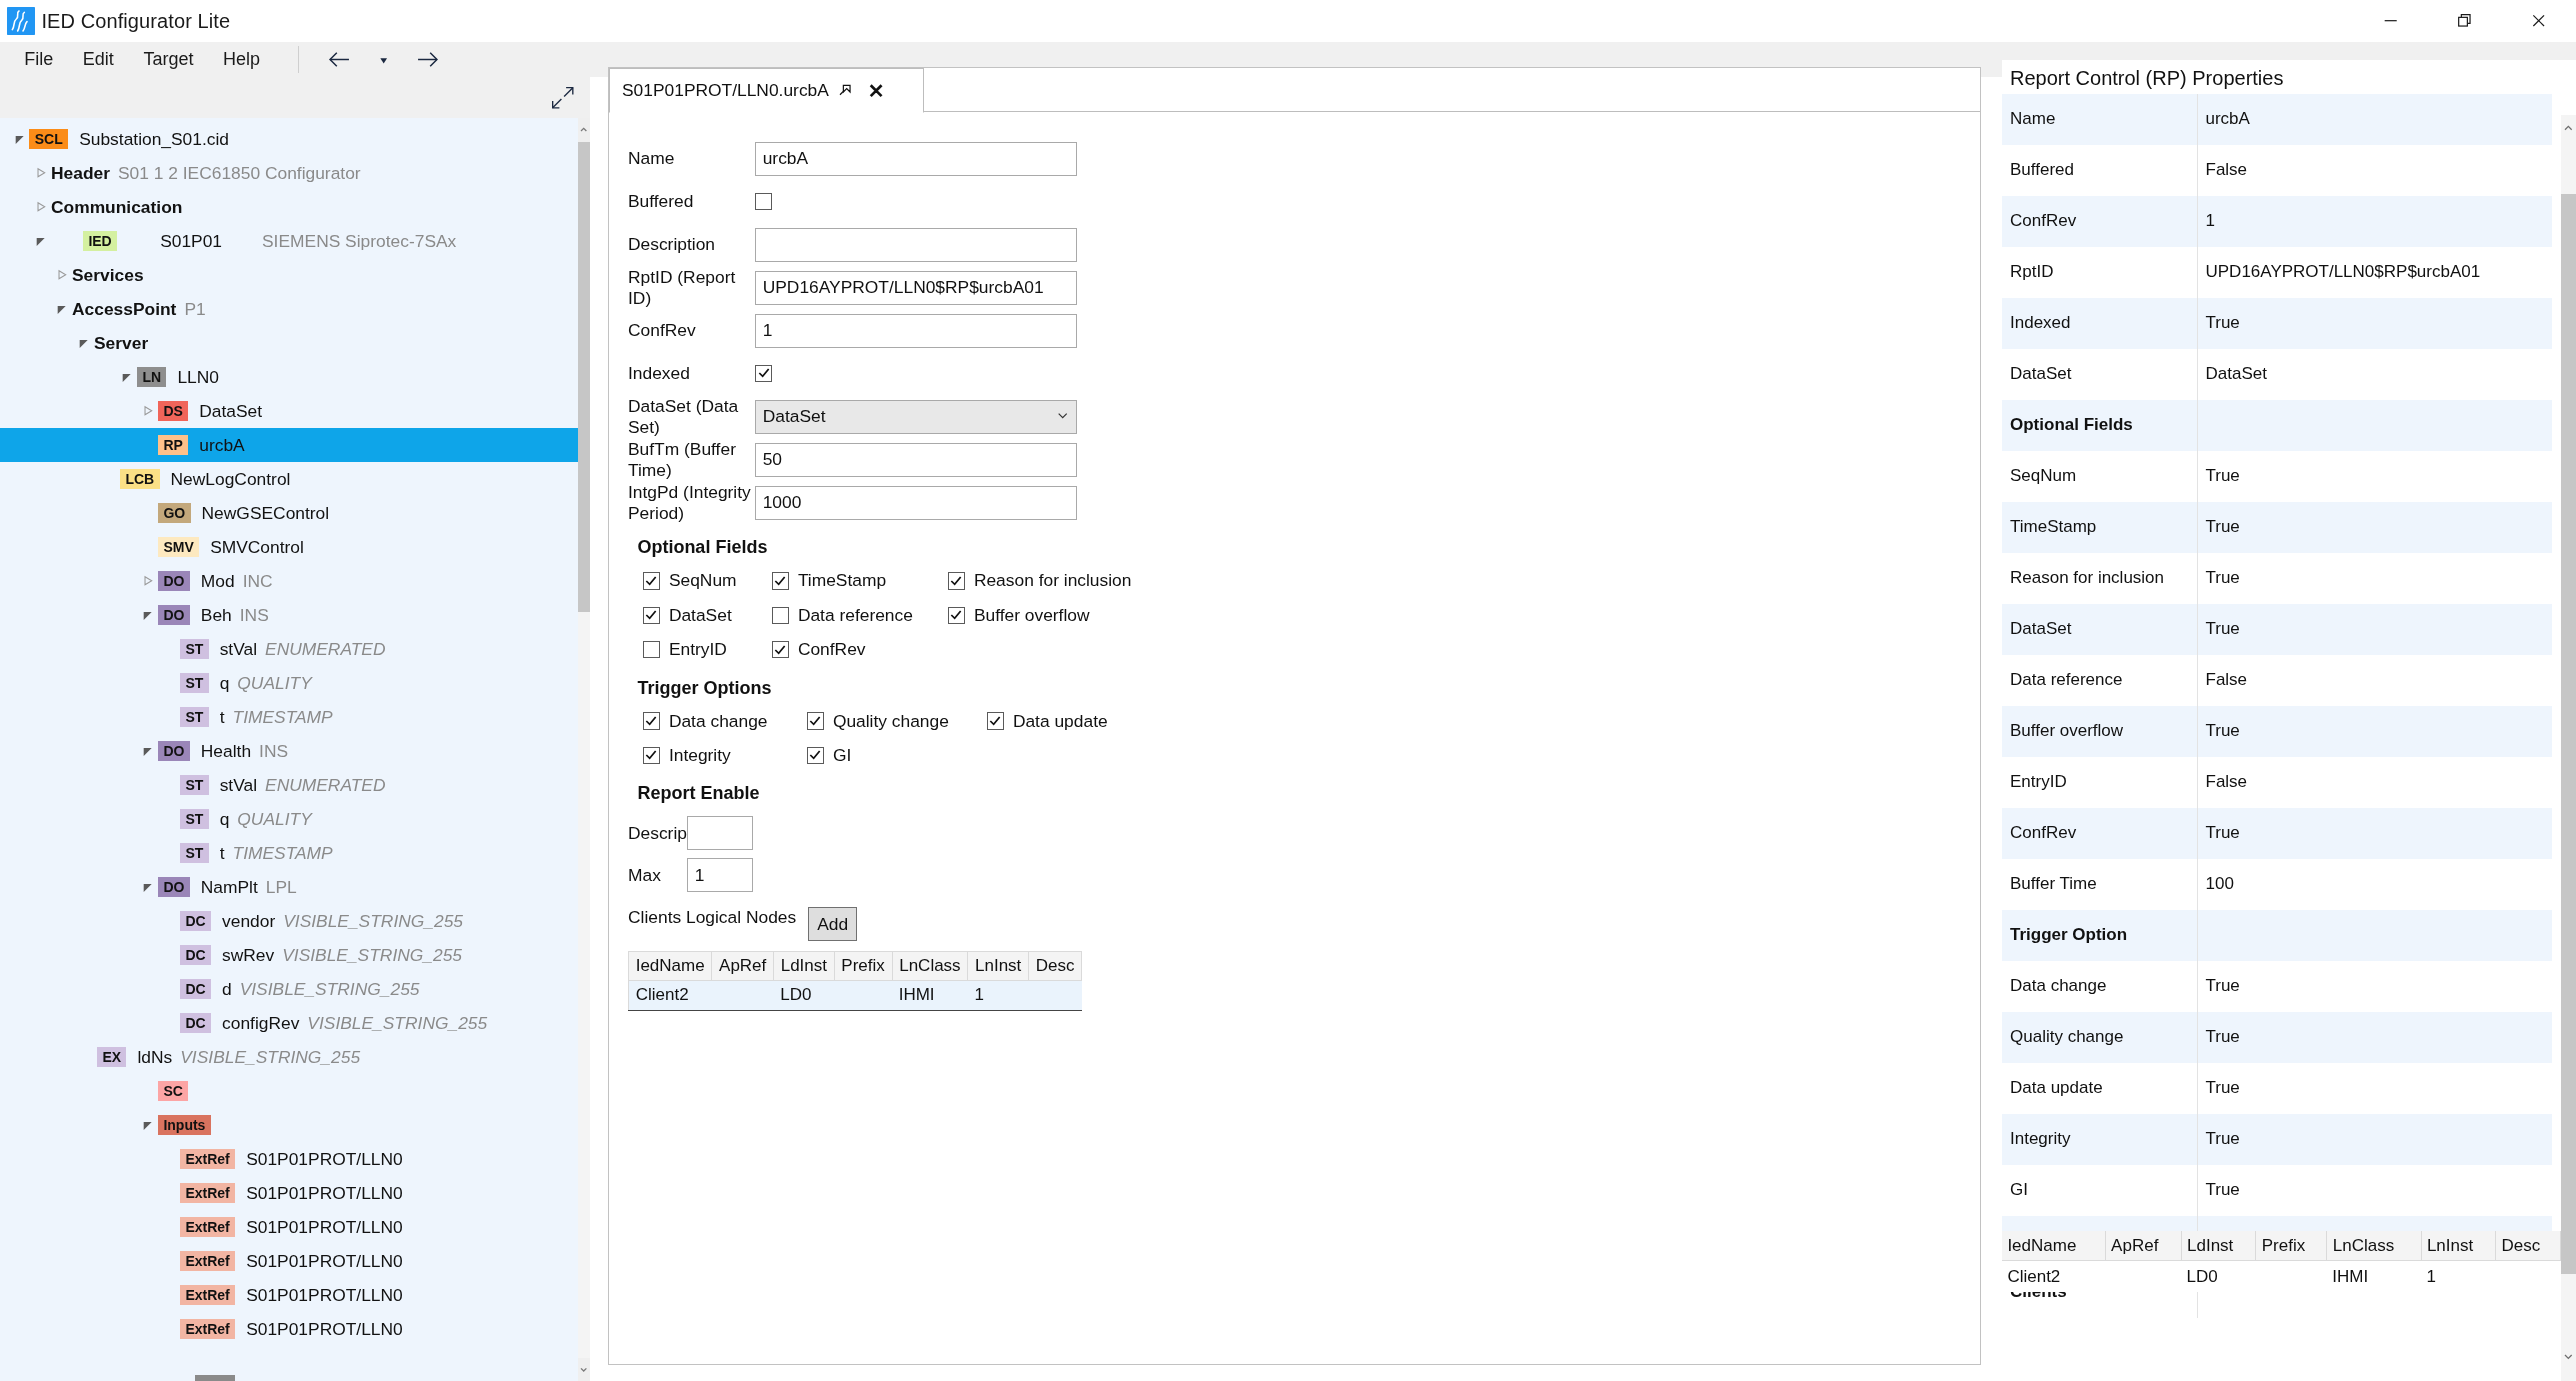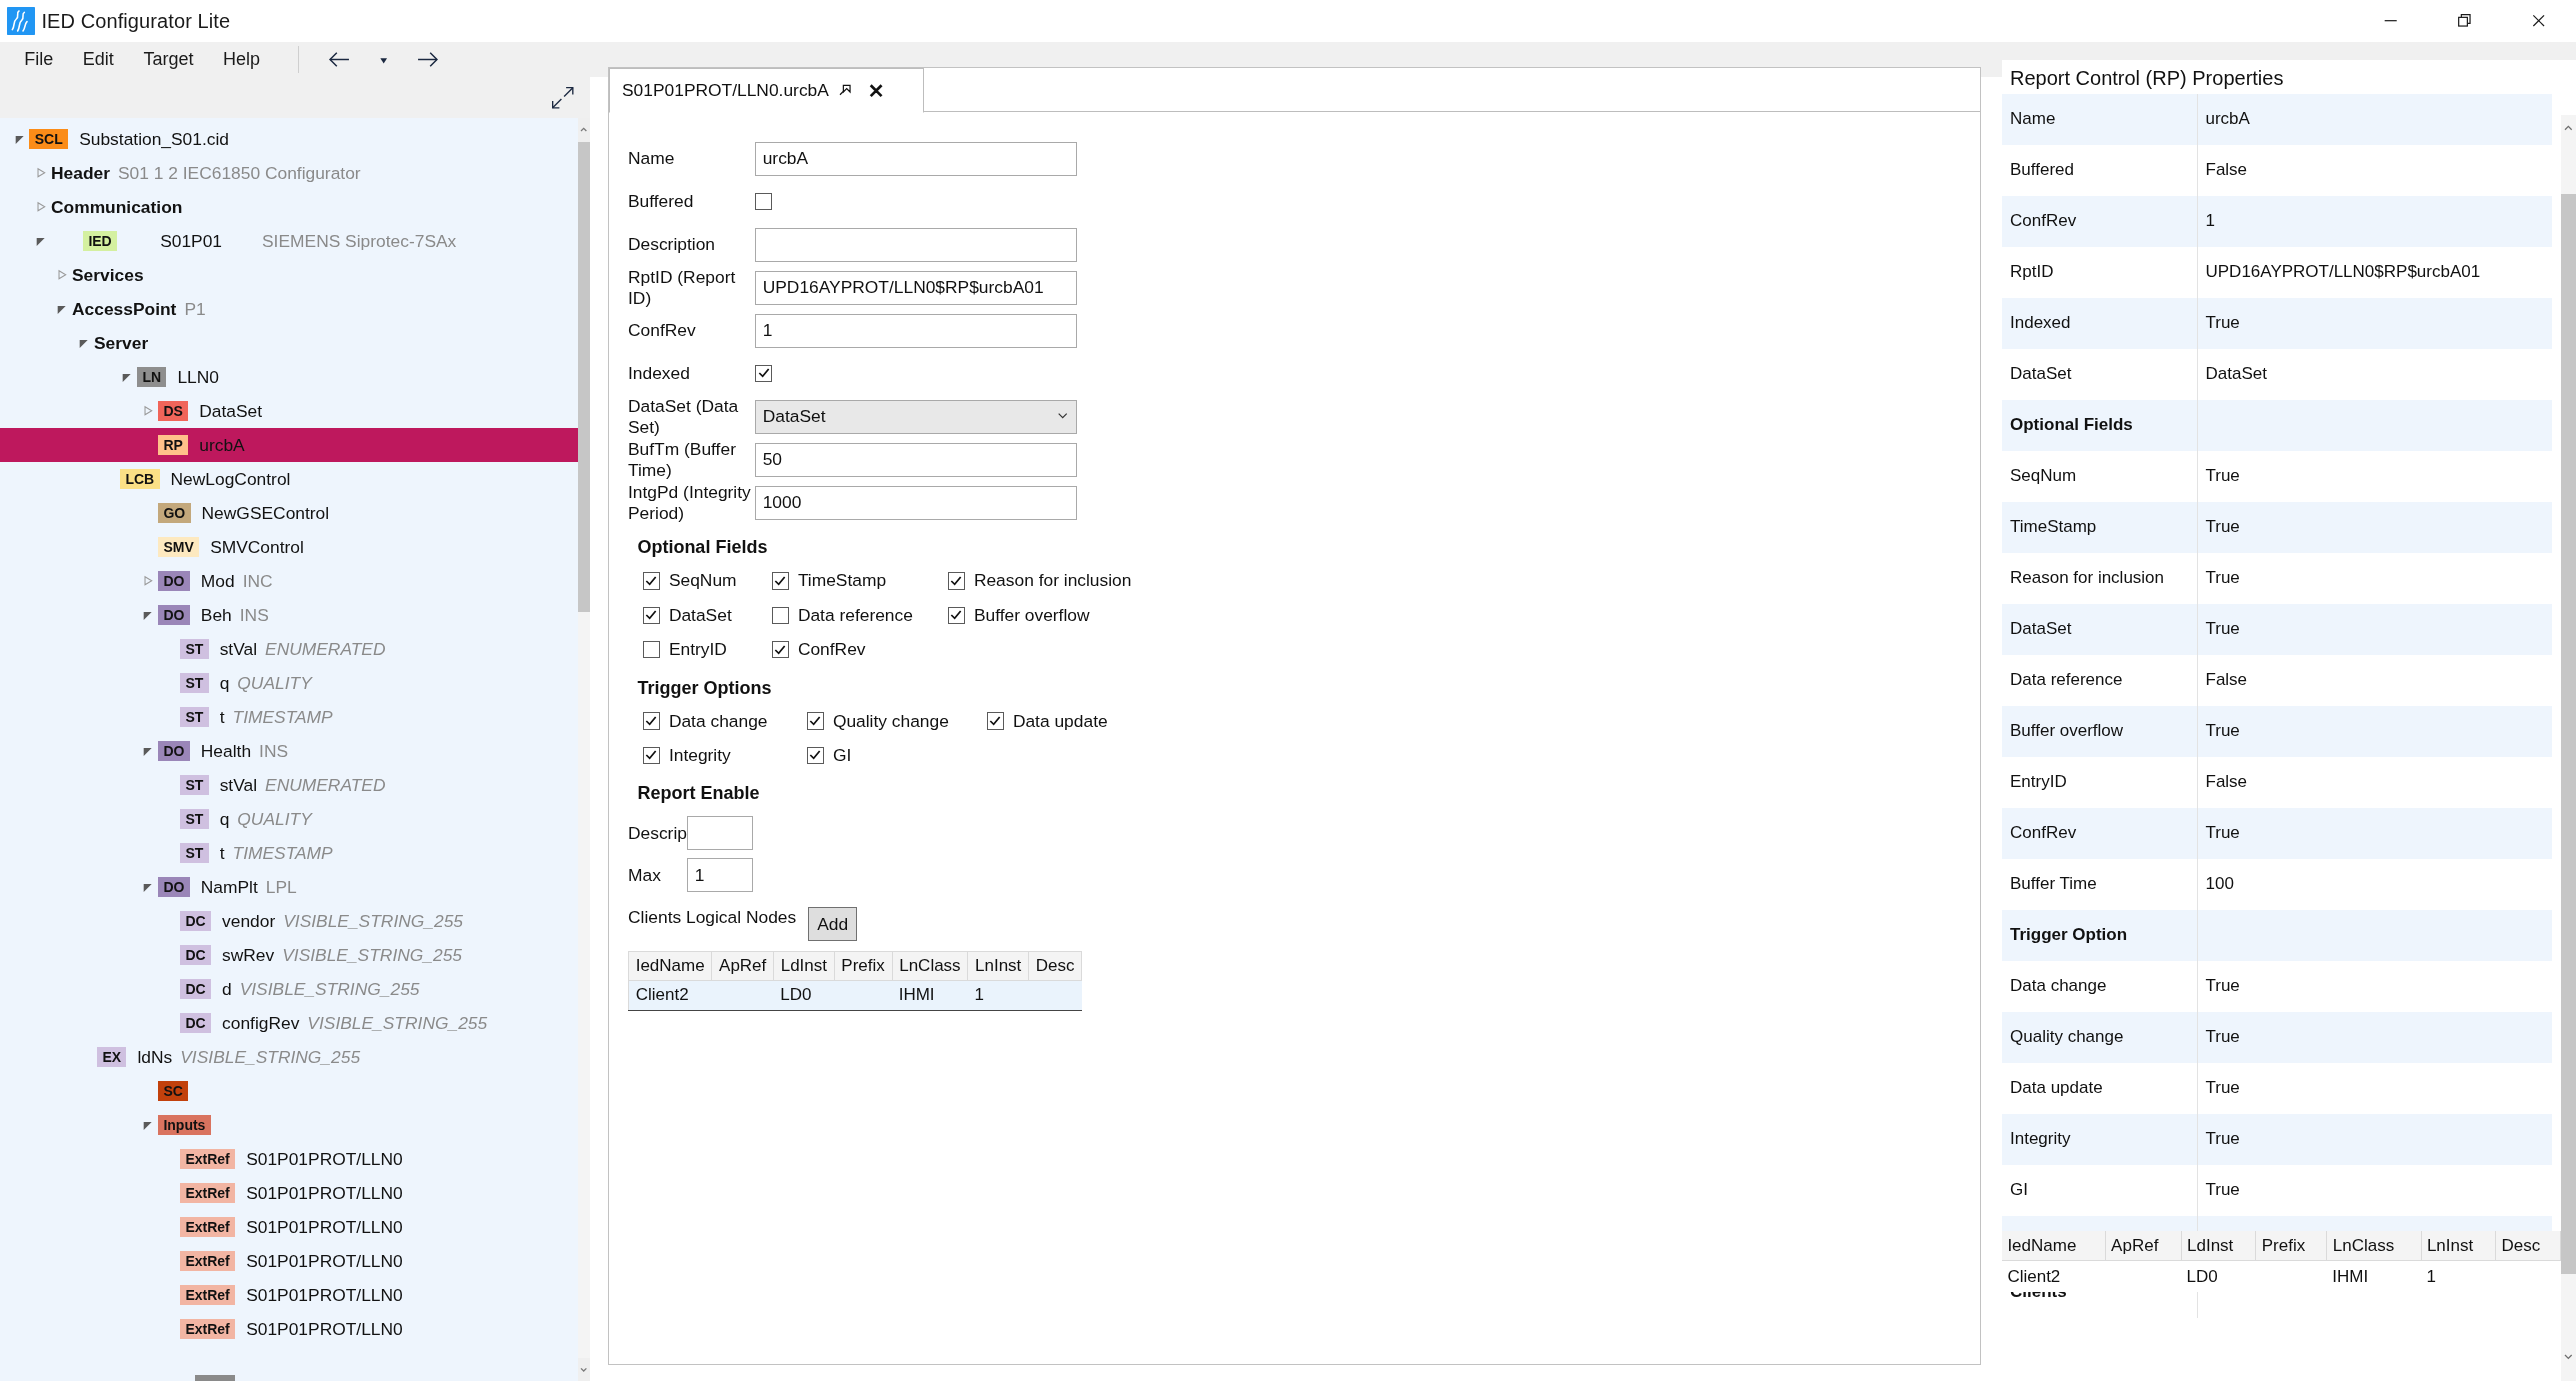--- a/index.html
+++ b/index.html
@@ -53,21 +53,21 @@
 
   #tree-panel {
     position: absolute; top: 118px; left: 0; width: 590px; height: 1264px;
     background: #eef5fd; overflow: hidden;
   }
   #tree-list { position: absolute; top: 0; left: 0; width: 578px; padding-top: 4px; }
   .tree-row {
     height: 34px; display: flex; align-items: center; white-space: nowrap;
     font-size: 17.4px; color: #121212; padding-right: 5.4px;
   }
-  .tree-row.selected { background: #be185d; }
+  .tree-row.selected { background: #0ea5e9; }
   .twisty { width: 20px; flex: none; display: flex; align-items: center; justify-content: center; }
   .badge {
     display: inline-flex; align-items: center; justify-content: center;
     font-weight: bold; color: #111; font-size: 14px;
     padding: 2px 5.4px; margin-right: 11px; line-height: 1.15; flex: none;
   }
   .tree-label { margin-right: 8px; }
   .tree-label.bold { font-weight: bold; }
   .tree-sub { color: #8a8a8a; }
   .tree-sub.ital { font-style: italic; }
@@ -437,21 +437,21 @@
         <span class="tree-sub ital">VISIBLE_STRING_255</span>
       </div>
       <div class="tree-row" style="padding-left: 77px;">
         <span class="twisty"></span>
         <span class="badge" style="background: rgb(207, 192, 224);">EX</span>
         <span class="tree-label">ldNs</span>
         <span class="tree-sub ital">VISIBLE_STRING_255</span>
       </div>
       <div class="tree-row" style="padding-left: 138px;">
         <span class="twisty"></span>
-        <span class="badge" style="background: #c2410c;">SC</span>
+        <span class="badge" style="background: #fca5a5;">SC</span>
       </div>
       <div class="tree-row" style="padding-left: 138px;">
         <span class="twisty">
           <svg width="13.4" height="13.4" viewBox="0 0 20 20">
             <polygon points="4,6 16,6 4,18" fill="#5a5a5a"></polygon>
           </svg>
         </span>
         <span class="badge" style="background: rgb(217, 115, 95);">Inputs</span>
       </div>
       <div class="tree-row" style="padding-left: 160px;">

